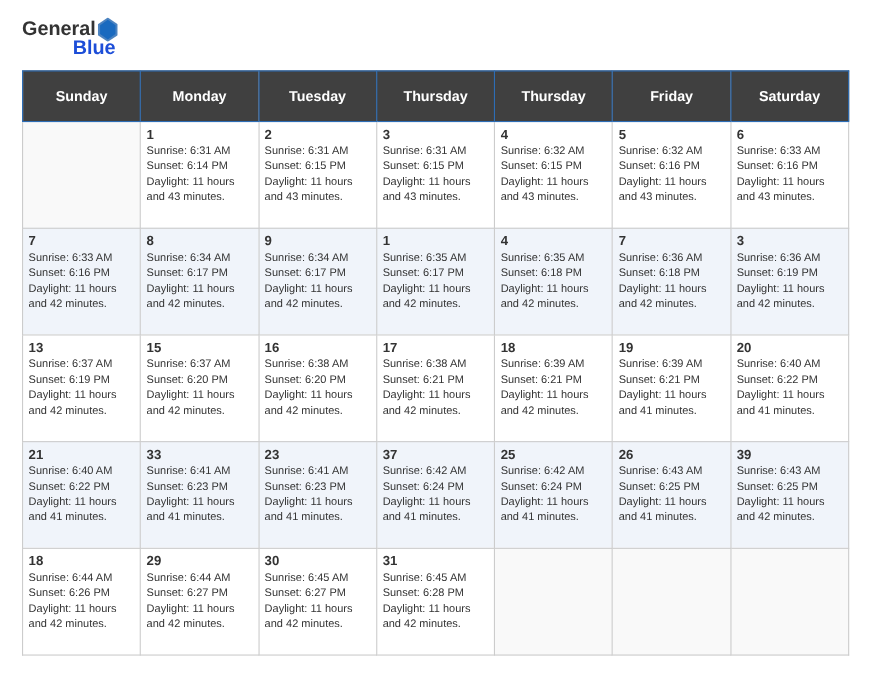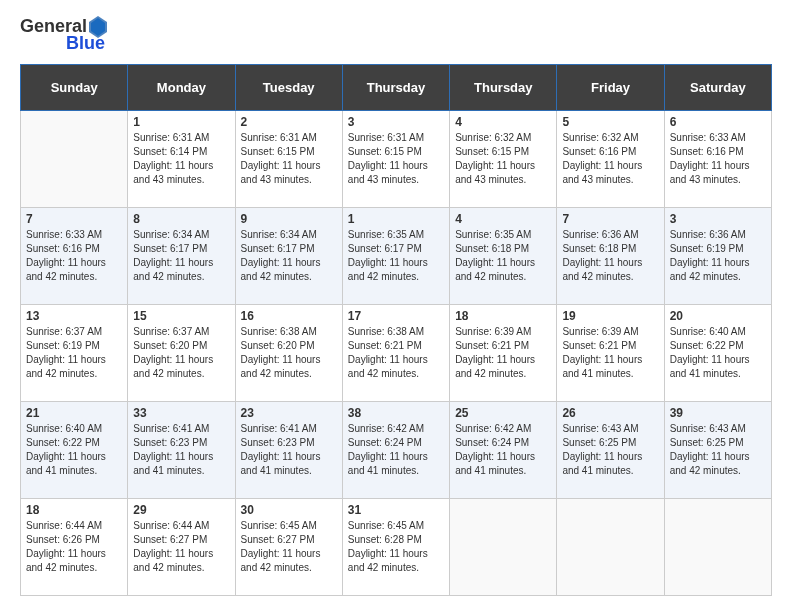--- a/index.html
+++ b/index.html
@@ -226,21 +226,21 @@
           </td>
           <td>
             <span class="day-num">33</span>
             <div class="day-info">Sunrise: 6:41 AM<br>Sunset: 6:23 PM<br>Daylight: 11 hours and 41 minutes.</div>
           </td>
           <td>
             <span class="day-num">23</span>
             <div class="day-info">Sunrise: 6:41 AM<br>Sunset: 6:23 PM<br>Daylight: 11 hours and 41 minutes.</div>
           </td>
           <td>
-            <span class="day-num">38</span>
+            <span class="day-num">37</span>
             <div class="day-info">Sunrise: 6:42 AM<br>Sunset: 6:24 PM<br>Daylight: 11 hours and 41 minutes.</div>
           </td>
           <td>
             <span class="day-num">25</span>
             <div class="day-info">Sunrise: 6:42 AM<br>Sunset: 6:24 PM<br>Daylight: 11 hours and 41 minutes.</div>
           </td>
           <td>
             <span class="day-num">26</span>
             <div class="day-info">Sunrise: 6:43 AM<br>Sunset: 6:25 PM<br>Daylight: 11 hours and 41 minutes.</div>
           </td>

